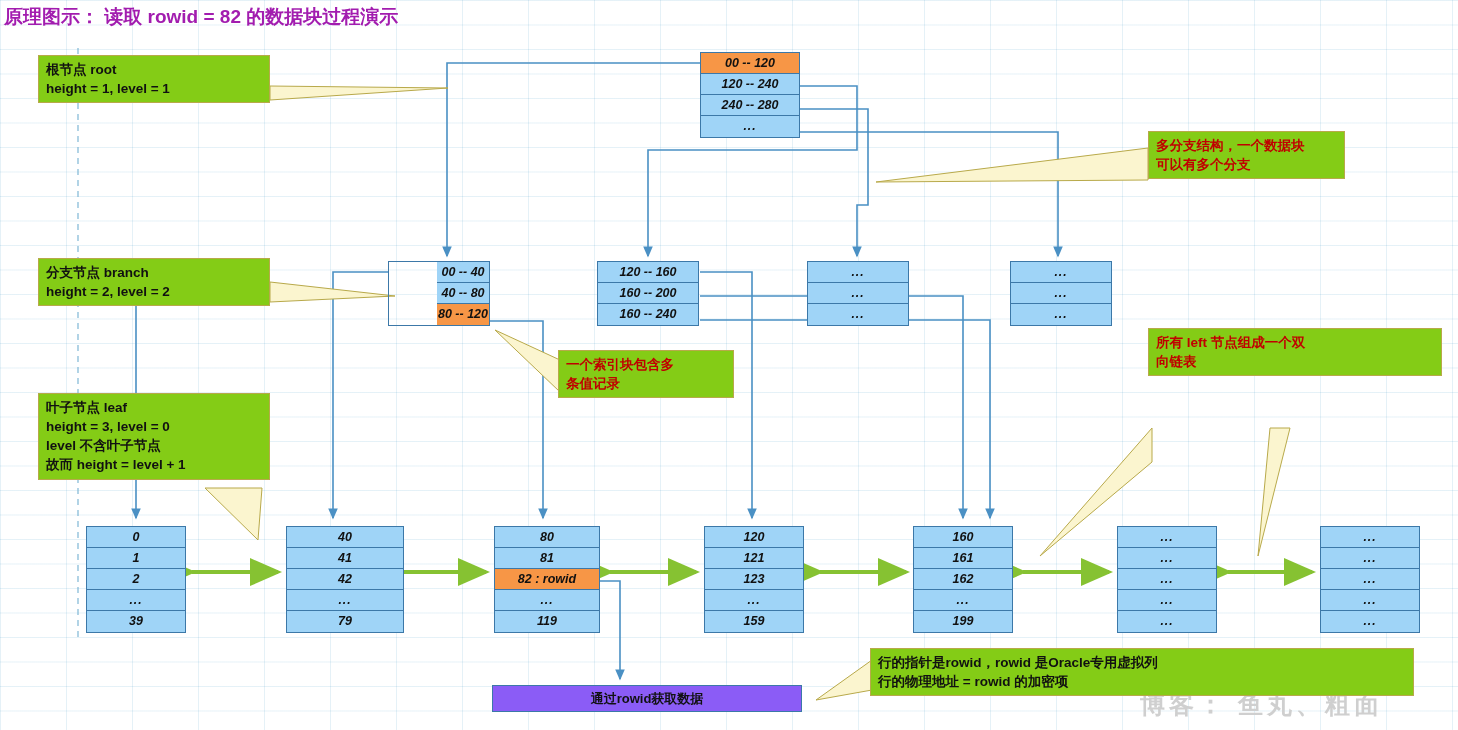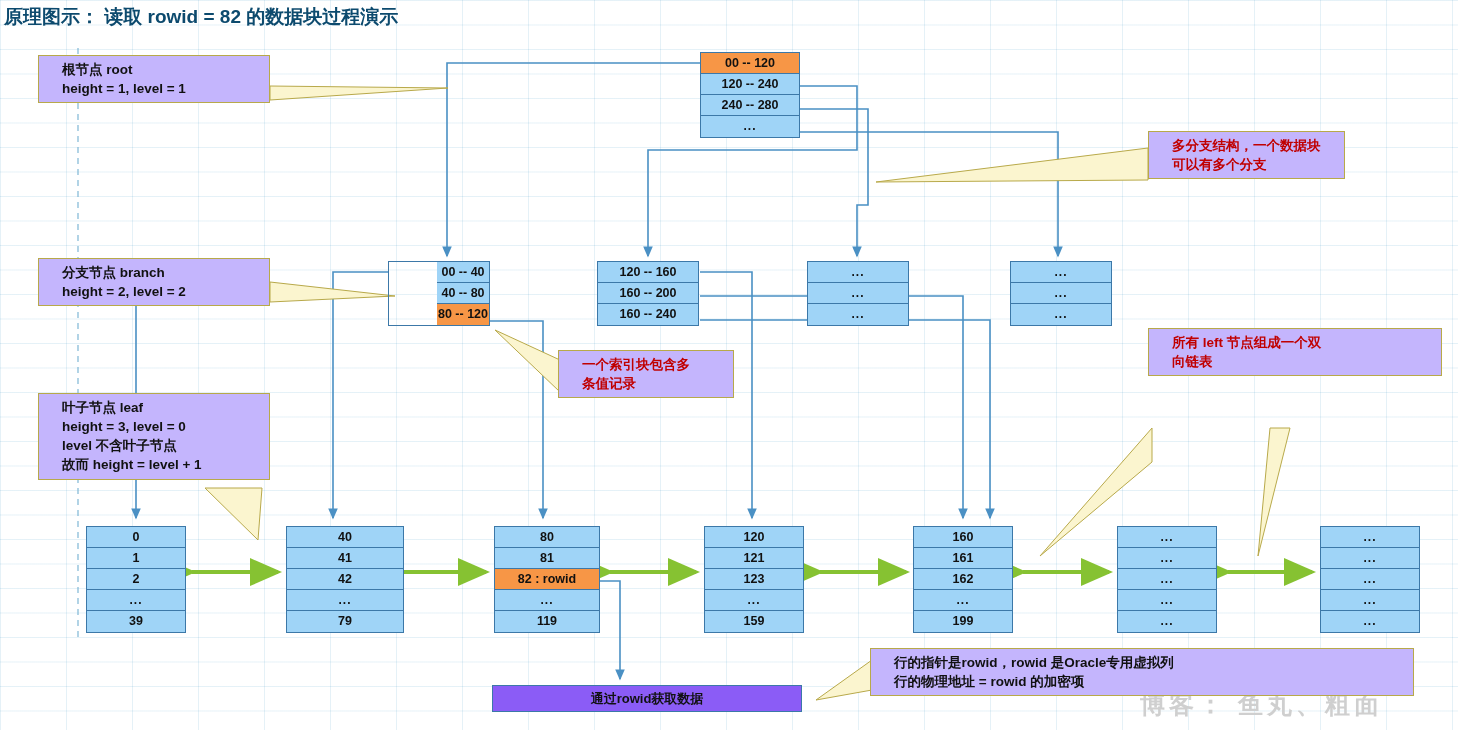--- a/index.html
+++ b/index.html
@@ -12,43 +12,43 @@
   #grid{
     position:absolute;left:0;top:0;width:1458px;height:730px;
     background-image:
       linear-gradient(to right, rgba(0,120,180,0.10) 1px, transparent 1px),
       linear-gradient(to bottom, rgba(0,120,180,0.10) 1px, transparent 1px);
     background-size:66px 24.5px;
     z-index:0;
   }
   #title{
     position:absolute;left:4px;top:4px;
-    font-size:19px;font-weight:bold;color:#0c4a6e;z-index:40;
+    font-size:19px;font-weight:bold;color:#a21caf;z-index:40;
     white-space:nowrap;
   }
   .svgl{position:absolute;left:0;top:0;width:1458px;height:730px;z-index:5;pointer-events:none;}
 
   
-  .block{position:absolute;z-index:12;border:1px solid #3c78a8;box-sizing:border-box;}
+  .block{position:absolute;z-index:12;border:1px solid #3c78a8;box-sizing:border-box;font-style:italic;}
   .cell{
     height:21px;line-height:21px;text-align:center;
     font-size:12.5px;font-weight:bold;color:#111;
     background:#9fd4f7;border-bottom:1px solid #3c78a8;
     box-sizing:border-box;white-space:nowrap;
   }
   .cell:last-child{border-bottom:none;}
   .cell.hl{background:#f79646;}
   .cell.dots{font-size:12px;letter-spacing:1px;}
 
   
   .note{
     position:absolute;z-index:30;
-    background:#c4b5fd;border:1px solid #b8a94a;
+    background:#84cc16;border:1px solid #b8a94a;
     font-size:13.5px;font-weight:bold;color:#111;
-    padding:4px 23px;box-sizing:border-box;line-height:1.42;
+    padding:4px 7px;box-sizing:border-box;line-height:1.42;
     white-space:pre-line;
   }
   .note.red{color:#c00000;}
   .bottombar{
     position:absolute;z-index:14;background:#8b5cf6;border:1px solid #3c78a8;
     font-size:13px;font-weight:bold;color:#111;text-align:center;
     line-height:25px;box-sizing:border-box;
   }
   #watermark{
     position:absolute;left:1140px;top:688px;z-index:8;

